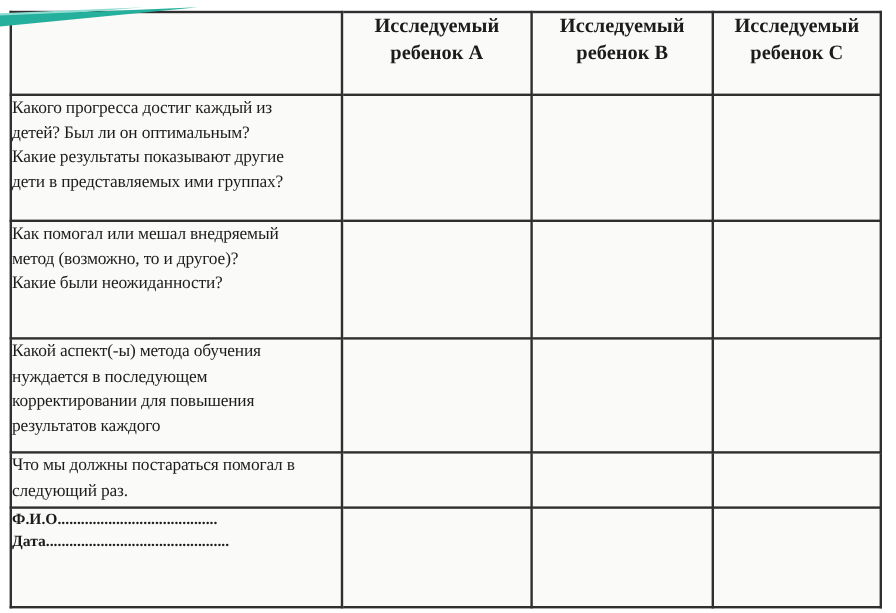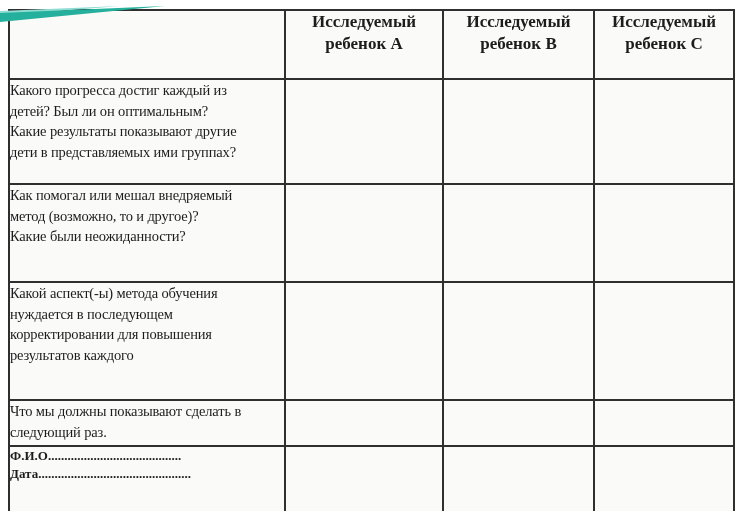--- a/index.html
+++ b/index.html
@@ -31,21 +31,21 @@
     border: 2px solid #2f2f2f;
     background: #fafaf8;
     vertical-align: top;
     overflow: hidden;
     padding: 0;
     margin-top: 24px;
   }
   tr.r-head   { height: 69px; }
   tr.r-q1     { height: 105px; }
   tr.r-q2     { height: 98px; }
-  tr.r-q3     { height: 118px; }
+  tr.r-q3     { height: 95px; }
   tr.r-q4     { height: 46px; }
   tr.r-sig    { height: 83px; }
 
   td.head {
     font-weight: bold;
     font-size: 17px;
     line-height: 1.3;
     text-align: center;
     padding-top: 5px;
     white-space: pre;
@@ -118,21 +118,21 @@
         <td class="q">Какой аспект(-ы) метода обучения
 нуждается в последующем
 корректировании для повышения
 результатов каждого</td>
         <td></td>
         <td></td>
         <td></td>
       </tr>
 
       <tr class="r-q4">
-        <td class="q">Что мы должны показывают сделать в
+        <td class="q">Что мы должны постараться помогал в
 следующий раз.</td>
         <td></td>
         <td></td>
         <td></td>
       </tr>
 
       <tr class="r-sig">
         <td class="sig">Ф.И.О.........................................
 Дата...............................................</td>
         <td></td>

